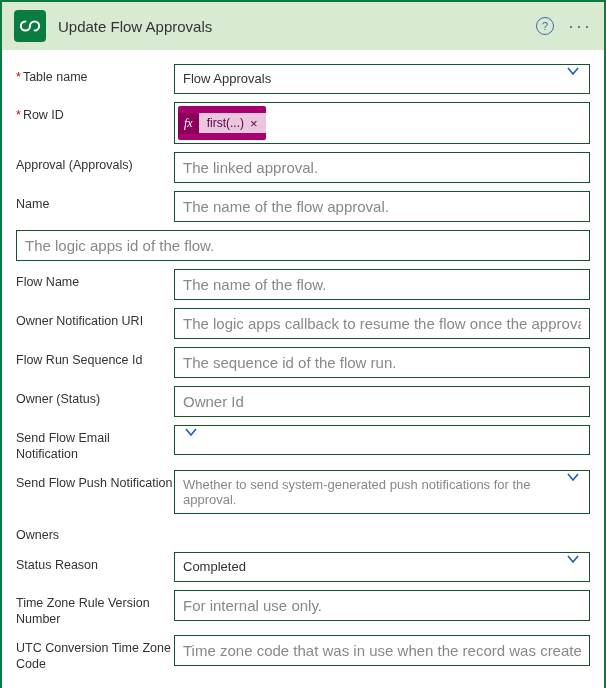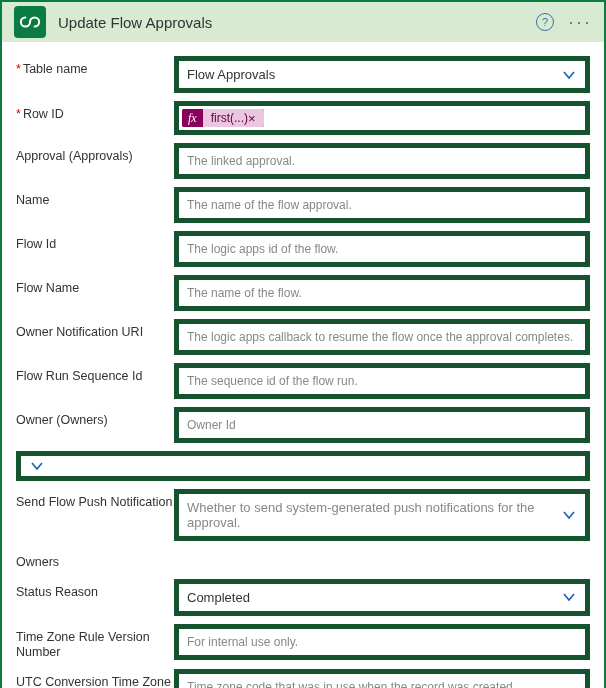--- a/index.html
+++ b/index.html
@@ -13,21 +13,21 @@
     .card {
       width: 606px;
       border: 2px solid #0a7c42;
       background: #fff;
     }
     .card-header {
       display: flex;
       align-items: center;
       background: #d9ead3;
       padding: 16px 12px;
-      height: 40px;
+      height: 48px;
     }
     .connector-icon {
       width: 32px;
       height: 32px;
       background: #0a7c42;
       border-radius: 4px;
       display: flex;
       align-items: center;
       justify-content: center;
       margin-right: 12px;
@@ -80,22 +80,22 @@
       padding-top: 6px;
       line-height: 1.25;
     }
     .required-asterisk {
       color: #c00;
       margin-right: 2px;
     }
     .form-control {
       flex: 1;
       display: flex;
-      align-items: center;
-      border: 5px solid #14532d;
+      align-items: flex-start;
+      border: 1px solid #14532d;
       background: #fff;
       min-height: 30px;
       position: relative;
     }
     .form-control.select { cursor: pointer; }
     .form-control-text {
       flex: 1;
       padding: 6px 8px;
       font-size: 13px;
       color: #333;
@@ -115,46 +115,47 @@
     }
     .chevron svg { width: 12px; height: 12px; }
     .expr-token {
       display: inline-flex;
       align-items: center;
       background: #a8006e;
       color: #fff;
       border-radius: 2px;
       font-size: 12px;
       margin: 3px;
-      height: 18px;
+      height: 34px;
       overflow: hidden;
     }
     .expr-token .fx {
       background: #8a005a;
       font-style: italic;
       font-family: Georgia, serif;
       padding: 3px 6px;
     }
     .expr-token .token-body {
       background: #eac7df;
       color: #5a0044;
       padding: 3px 8px;
       display: flex;
       align-items: center;
+      gap: 6px;
     }
     .expr-token .token-close {
       color: #5a0044;
       font-size: 13px;
       cursor: pointer;
       line-height: 1;
     }
     .text-input {
       flex: 1;
       padding: 6px 8px;
-      font-size: 12px;
+      font-size: 15px;
       border: none;
       outline: none;
       background: transparent;
       width: 100%;
     }
     .text-input::placeholder { color: #888; }
   </style>
 </head>
 <body>
 
@@ -213,21 +214,20 @@
     </div>
 
     <div class="form-row">
       <div class="form-label">Name</div>
       <div class="form-control">
         <input class="text-input" placeholder="The name of the flow approval." style="">
       </div>
     </div>
 
     <div class="form-row">
-      <div class="form-label">Flow Id</div>
       <div class="form-control">
         <input class="text-input" placeholder="The logic apps id of the flow." style="">
       </div>
     </div>
 
 
     <div class="form-row">
       <div class="form-label">Flow Name</div>
       <div class="form-control">
         <input class="text-input" placeholder="The name of the flow." style="">
@@ -242,27 +242,28 @@
     </div>
 
     <div class="form-row">
       <div class="form-label">Flow Run Sequence Id</div>
       <div class="form-control">
         <input class="text-input" placeholder="The sequence id of the flow run." style="">
       </div>
     </div>
 
     <div class="form-row">
-      <div class="form-label">Owner (Owners)</div>
+      <div class="form-label">Owner (Status)</div>
       <div class="form-control">
         <input class="text-input" placeholder="Owner Id" style="">
       </div>
     </div>
 
     <div class="form-row">
+      <div class="form-label">Send Flow Email Notification</div>
       <div class="form-control select">
         <div class="chevron">
           <svg viewBox="0 0 12 12">
               <path d="M1 3 L6 9 L11 3" stroke="#1a5fb4" stroke-width="1.6" fill="none"></path>
             </svg>
         </div>
       </div>
     </div>
 
     <div class="form-row">

